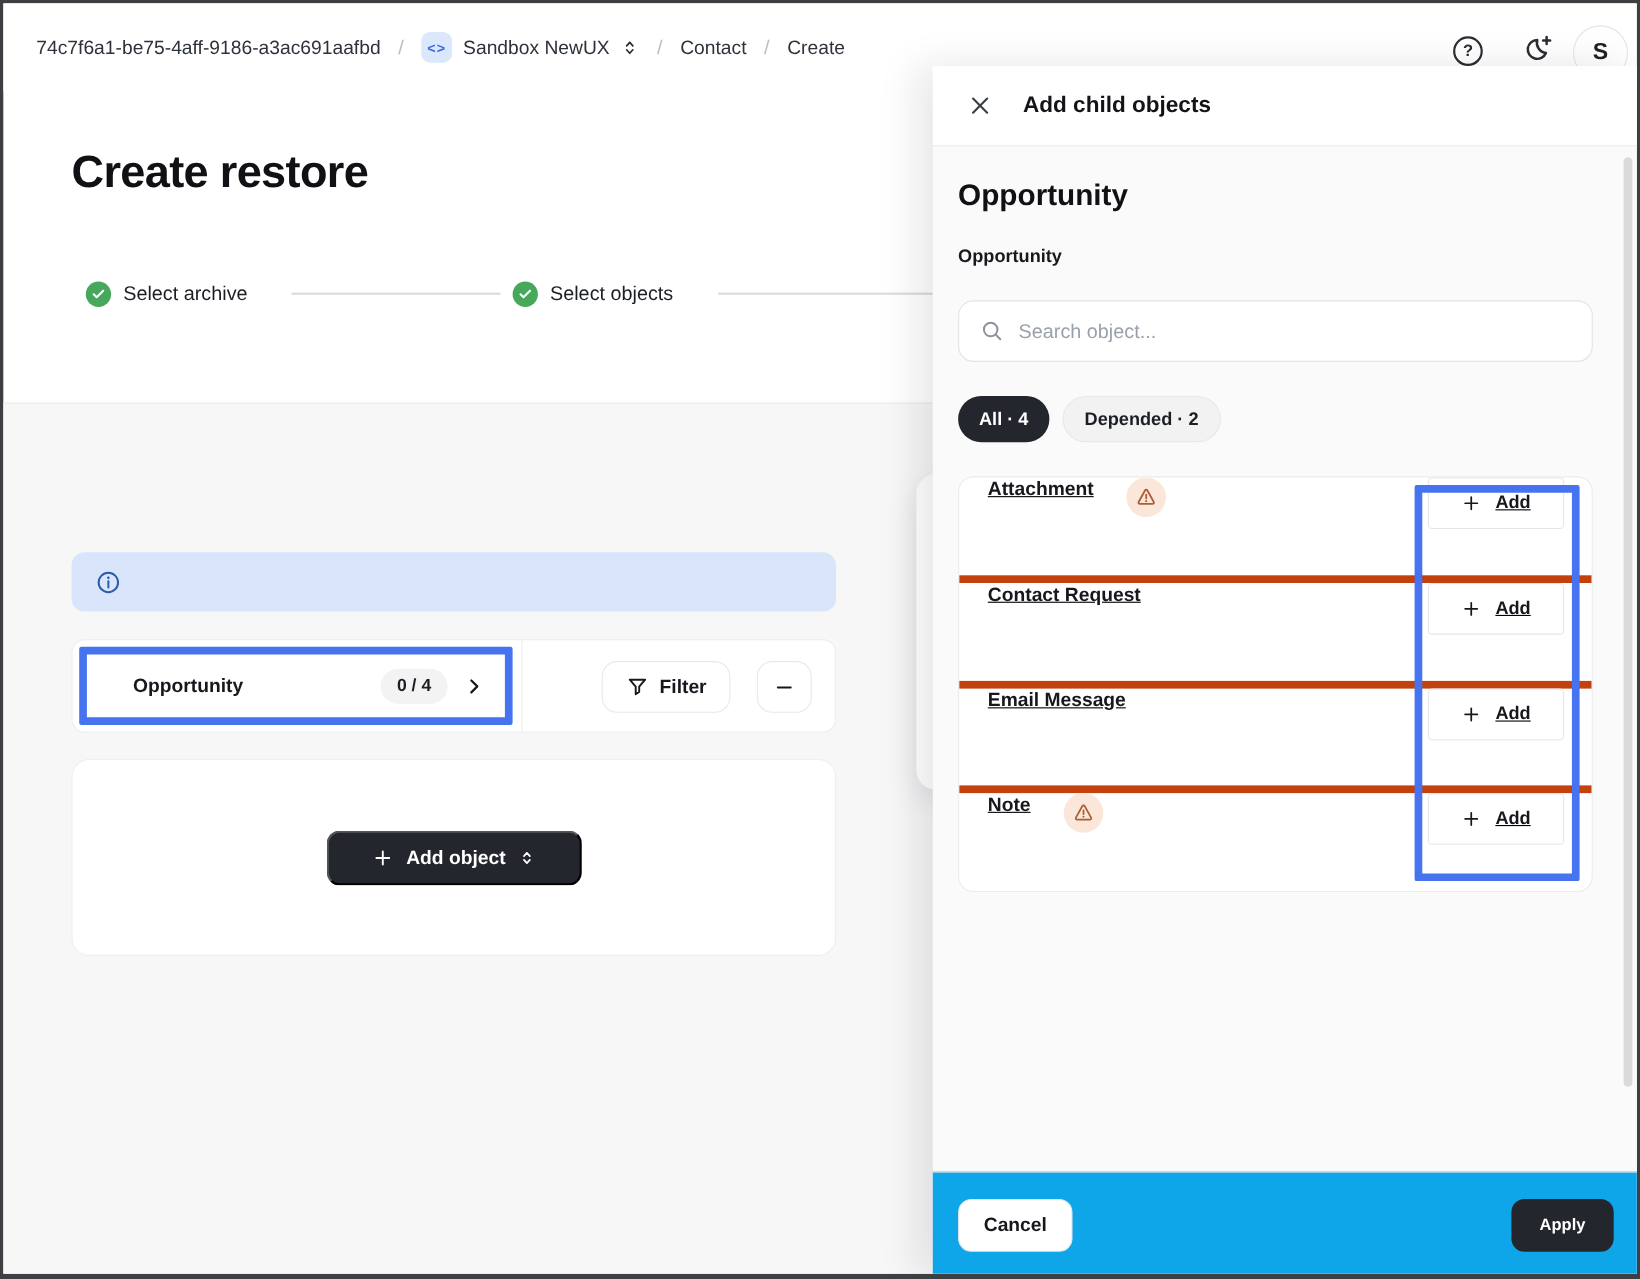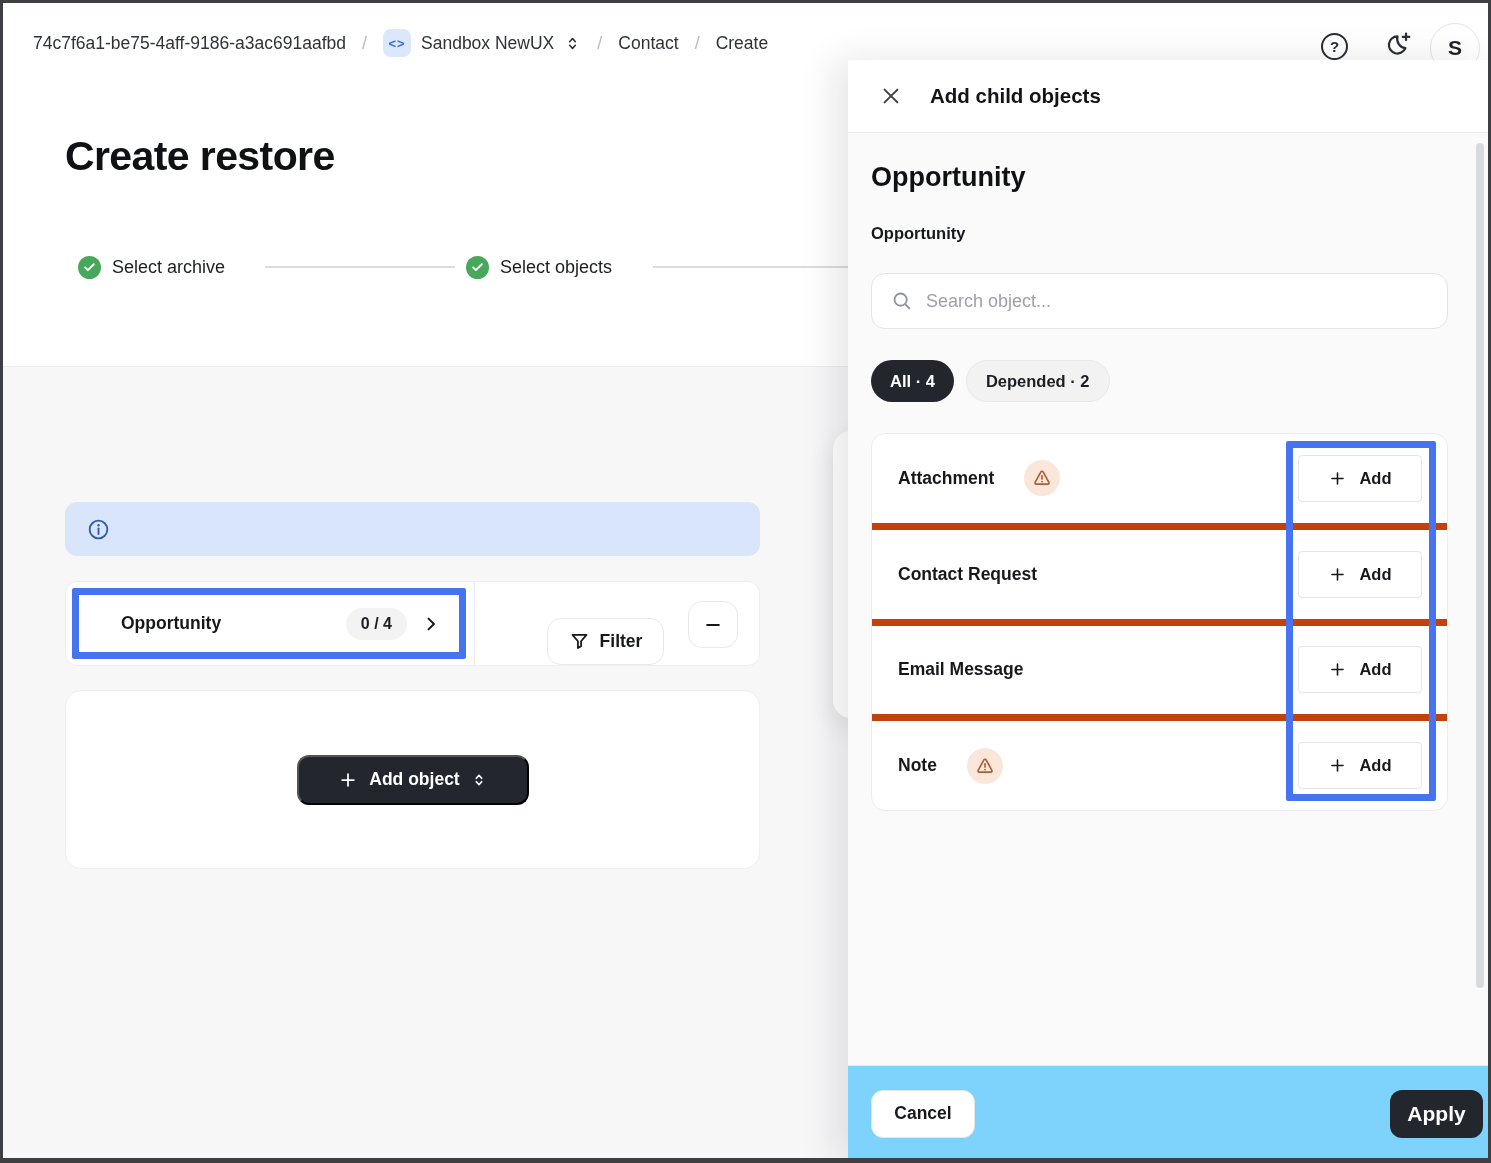--- a/index.html
+++ b/index.html
@@ -46,21 +46,21 @@
                  font-size:18px; font-weight:500; color:#2d5ba9; }
 
   .object-card { position:absolute; left:62px; top:578px; width:695px; height:85px; background:#fff;
                  border:1px solid #eeeef0; border-radius:12px; }
   .object-card .v-div { position:absolute; left:408px; top:0; width:1px; height:100%; background:#ededef; }
   .opp-highlight { position:absolute; left:6px; top:6px; width:394px; height:71px;
                    border:7px solid #4673ef; background:#fff; border-radius:2px;
                    display:flex; align-items:center; padding:0 18px 0 42px; gap:14px; }
   .opp-name { font-size:17.5px; font-weight:600; color:#16181d; flex:1; }
   .count-pill { background:#f3f3f4; border-radius:999px; padding:7px 15px; font-size:16px; font-weight:600; color:#1b1e24; }
-  .filter-btn { position:absolute; left:481px; top:36px; width:117px; height:47px; background:#fff;
+  .filter-btn { position:absolute; left:481px; top:19px; width:117px; height:47px; background:#fff;
                 border:1px solid #e9e9eb; border-radius:14px; display:flex; align-items:center; justify-content:center;
                 gap:10px; font-size:17.5px; font-weight:600; color:#16181d; cursor:pointer; }
   .minus-btn { position:absolute; left:622px; top:19px; width:50px; height:47px; background:#fff;
                border:1px solid #e9e9eb; border-radius:14px; display:flex; align-items:center; justify-content:center; cursor:pointer; }
 
   .addobj-card { position:absolute; left:62px; top:687px; width:695px; height:179px; background:#fff;
                  border:1px solid #efeff1; border-radius:16px; display:flex; align-items:center; justify-content:center; }
   .addobj-btn { width:232px; height:50px; background:#23262d; border-radius:12px; color:#fff;
                 display:flex; align-items:center; justify-content:center; gap:11px;
                 font-size:17.5px; font-weight:700; cursor:pointer; }
@@ -86,44 +86,44 @@
   .search-box input::placeholder { color:#9ba1ac; }
 
   .chip-row { position:absolute; left:23px; top:300px; display:flex; gap:12px; }
   .chip { height:42px; border-radius:999px; display:flex; align-items:center; padding:0 19px;
           font-size:16.5px; font-weight:600; cursor:pointer; }
   .chip.active { background:#23262d; color:#fff; }
   .chip.inactive { background:#f2f2f3; color:#1b1e24; border:1px solid #e8e8ea; }
 
   .list-card { position:absolute; left:23px; top:373px; width:577px; height:378px; background:#fff;
                border:1px solid #ececee; border-radius:14px; display:flex; flex-direction:column; overflow:hidden; }
-  .list-row { flex:1; display:flex; align-items:center; padding:0 25px 0 26px; gap:30px; }
+  .list-row { flex:1; display:flex; padding:0 25px 0 26px; gap:30px;text-decoration:underline; }
   .list-row + .list-row { border-top:7px solid #c2410c; }
   .row-name { font-size:17.5px; font-weight:600; color:#16181d; }
   .warn-badge { width:36px; height:36px; border-radius:50%; background:#fbe7da; display:flex;
                 align-items:center; justify-content:center; }
   .row-spacer { flex:1; }
   .add-btn { width:124px; height:47px; background:#fff; border:1px solid #e5e6e9; border-radius:4px;
              display:flex; align-items:center; justify-content:center; gap:12px;
              font-size:16.5px; font-weight:600; color:#16181d; cursor:pointer; }
 
   .annot { position:absolute; border:7px solid #4673ef; border-radius:2px; pointer-events:none; }
   .annot-adds { left:438px; top:381px; width:150px; height:360px; }
 
   .panel-scrollbar { position:absolute; left:628px; top:83px; width:8px; height:845px;
                      background:#d9dadc; border-radius:4px; }
 
-  .panel-footer { position:absolute; left:0; bottom:0; width:100%; height:96px; background:#7dd3fc;
+  .panel-footer { position:absolute; left:0; bottom:0; width:100%; height:96px; background:#0ea5e9;
                   border-top:1px solid #e9e9eb; display:flex; align-items:center; justify-content:space-between;
-                  padding:0 8px 0 23px; }
+                  padding:0 24px 0 23px; }
   .cancel-btn { width:104px; height:48px; background:#fff; border:1px solid #e5e6e9; border-radius:12px;
                 display:flex; align-items:center; justify-content:center; font-size:17.5px; font-weight:600;
                 color:#16181d; cursor:pointer; }
   .apply-btn { width:93px; height:48px; background:#23262d; border:none; border-radius:12px;
-               display:flex; align-items:center; justify-content:center; font-size:21px; font-weight:600;
+               display:flex; align-items:center; justify-content:center; font-size:15px; font-weight:600;
                color:#fff; cursor:pointer; }
 </style>
 </head>
 <body>
 
 <div class="frame">
 
   <div class="topbar">
     <div class="crumbs">
       <span>74c7f6a1-be75-4aff-9186-a3ac691aafbd</span>

